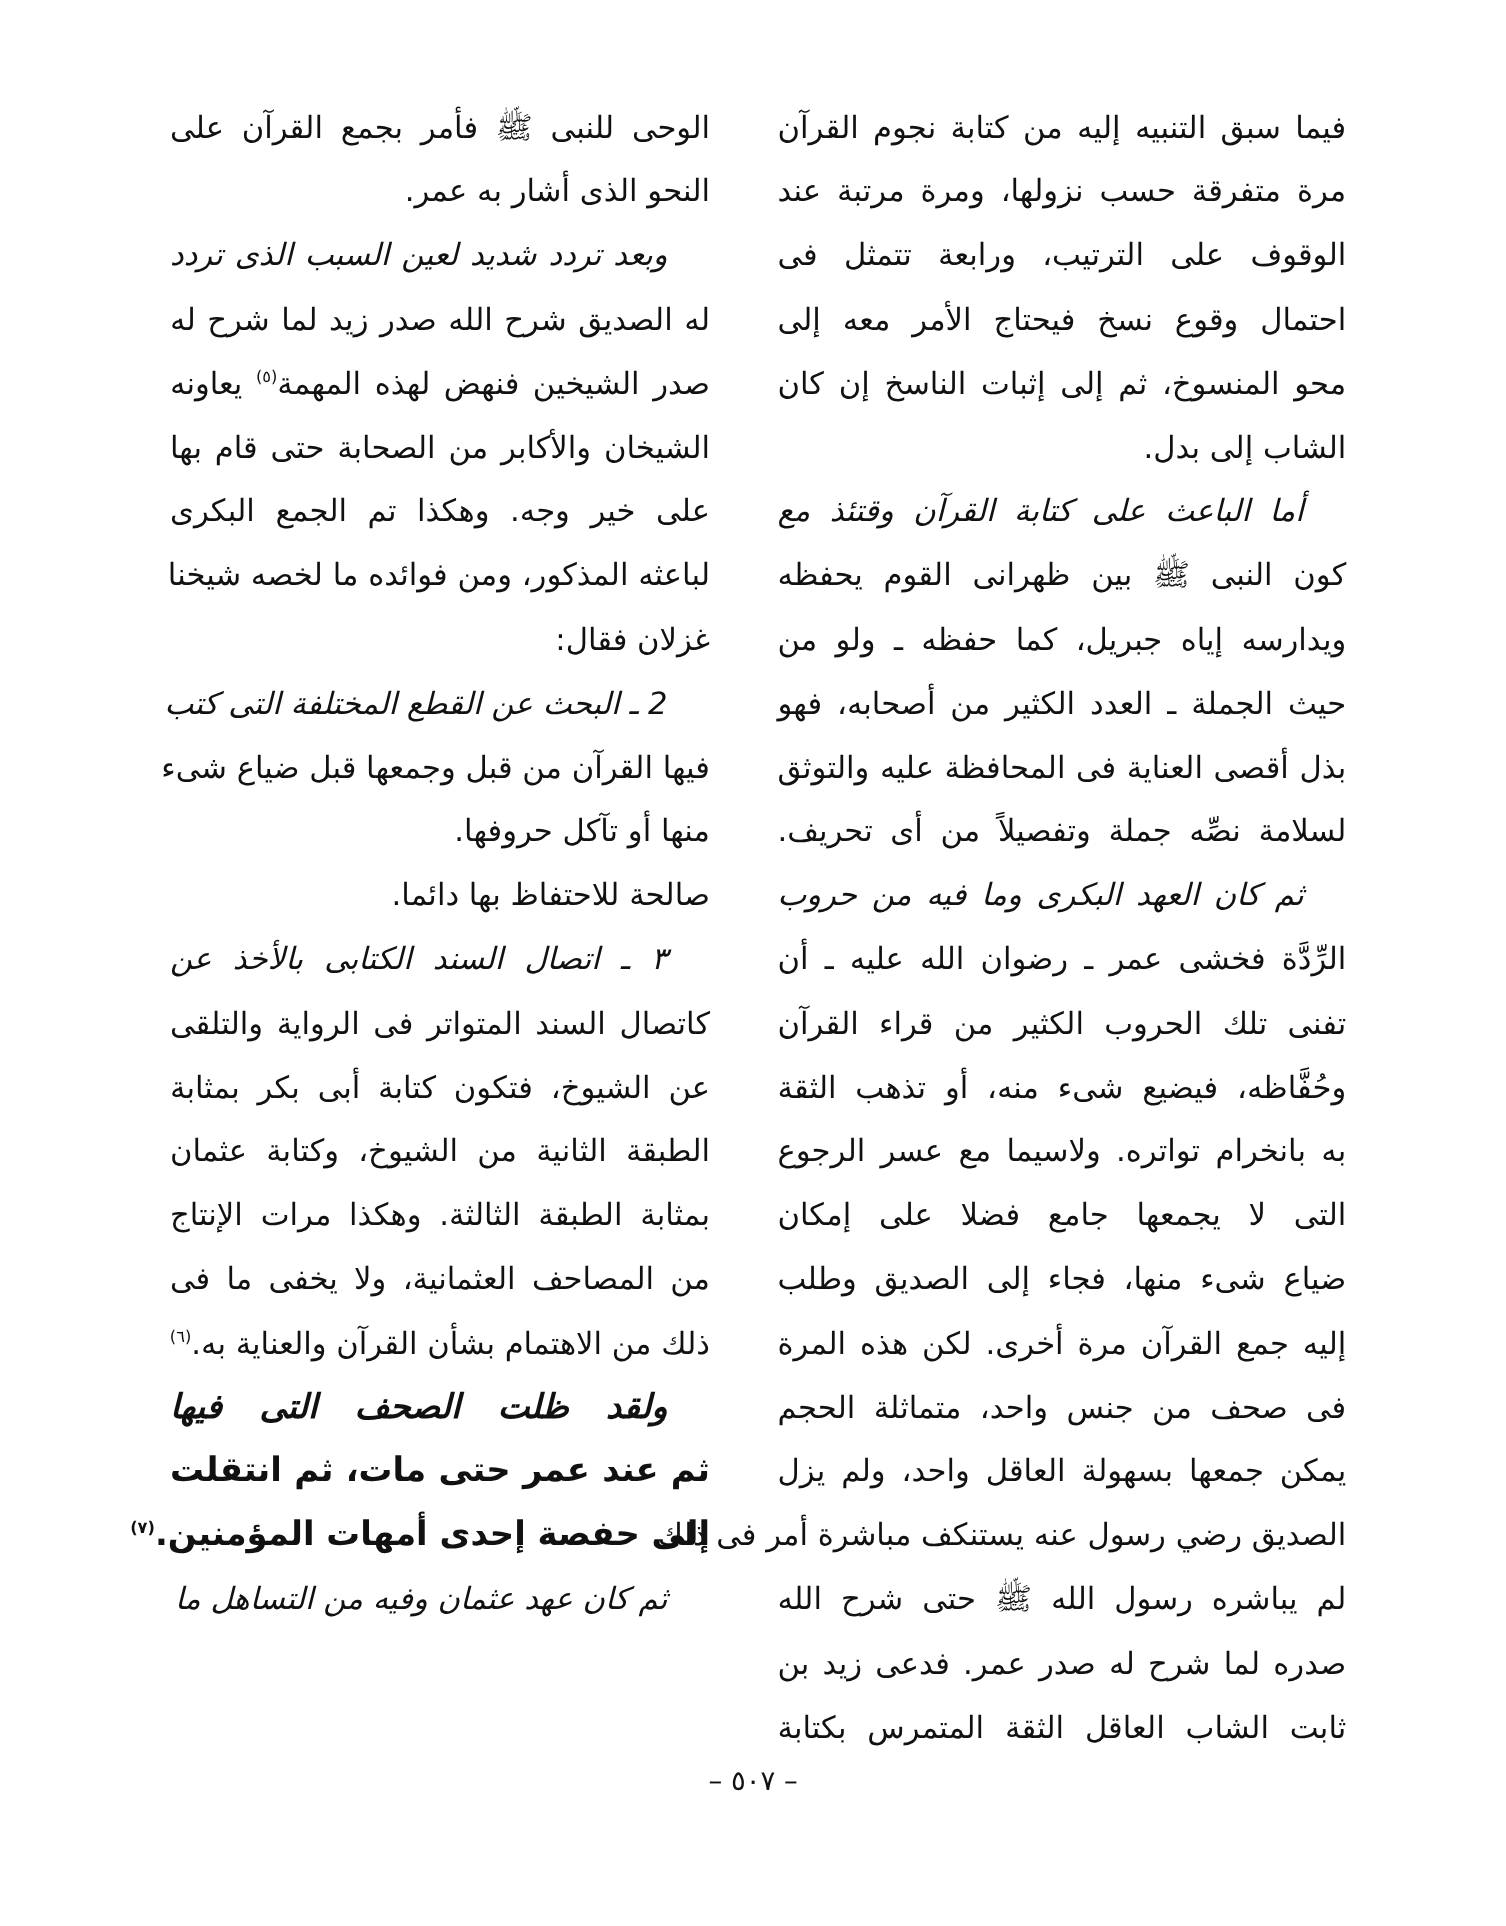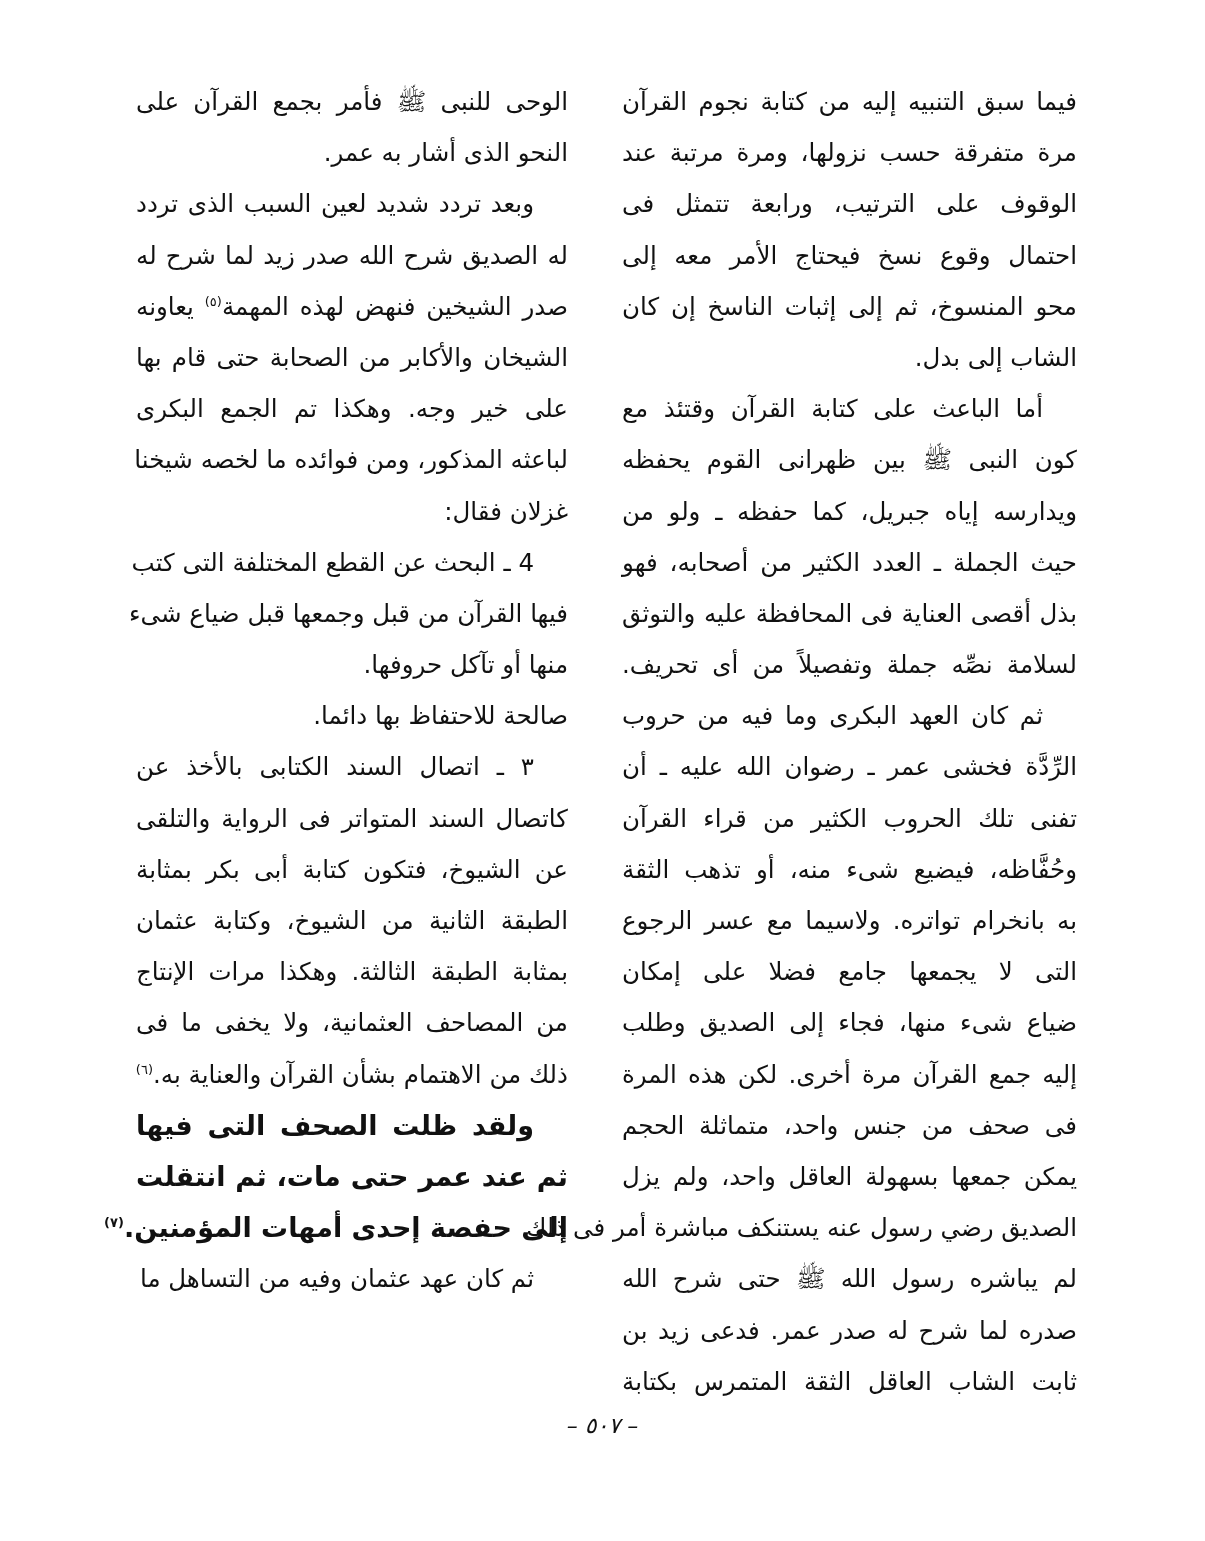--- a/index.html
+++ b/index.html
@@ -43,40 +43,40 @@
       white-space: nowrap;
       overflow: visible;
       text-align: justify;
       text-align-last: justify;
     }
     .line.last {
       text-align-last: right;
     }
     .line.indent {
       padding-right: 34px;
+      font-style: italic;
     }
     .line.bold {
       font-weight: bold;
       font-size: 27px;
     }
     .sup {
       font-size: 13px;
       vertical-align: super;
       line-height: 0;
     }
     .page-number {
       position: absolute;
       top: 1413px;
       left: 0;
       width: 1205px;
       text-align: center;
       font-size: 22px;
       letter-spacing: 4px;
       direction: rtl;
-      font-style: italic;
     }
   </style>
 </head>
 <body>
 
 <div class="page">
 
   <div class="column col-right">
     <span class="line">فيما سبق التنبيه إليه من كتابة نجوم القرآن</span>
     <span class="line">مرة متفرقة حسب نزولها، ومرة مرتبة عند</span>
@@ -109,21 +109,21 @@
   <div class="column col-left">
     <span class="line">الوحى للنبى ﷺ فأمر بجمع القرآن على</span>
     <span class="line last">النحو الذى أشار به عمر.</span>
     <span class="line indent">وبعد تردد شديد لعين السبب الذى تردد</span>
     <span class="line">له الصديق شرح الله صدر زيد لما شرح له</span>
     <span class="line"><span>صدر الشيخين فنهض لهذه المهمة</span><span class="sup">(٥)</span> <span>يعاونه</span></span>
     <span class="line">الشيخان والأكابر من الصحابة حتى قام بها</span>
     <span class="line">على خير وجه. وهكذا تم الجمع البكرى</span>
     <span class="line">لباعثه المذكور، ومن فوائده ما لخصه شيخنا</span>
     <span class="line last">غزلان فقال:</span>
-    <span class="line indent">4 ـ البحث عن القطع المختلفة التى كتب</span>
+    <span class="line indent">2 ـ البحث عن القطع المختلفة التى كتب</span>
     <span class="line">فيها القرآن من قبل وجمعها قبل ضياع شىء</span>
     <span class="line last">منها أو تآكل حروفها.</span>
     <span class="line last">صالحة للاحتفاظ بها دائما.</span>
     <span class="line indent">٣ ـ اتصال السند الكتابى بالأخذ عن</span>
     <span class="line">كاتصال السند المتواتر فى الرواية والتلقى</span>
     <span class="line">عن الشيوخ، فتكون كتابة أبى بكر بمثابة</span>
     <span class="line">الطبقة الثانية من الشيوخ، وكتابة عثمان</span>
     <span class="line">بمثابة الطبقة الثالثة. وهكذا مرات الإنتاج</span>
     <span class="line">من المصاحف العثمانية، ولا يخفى ما فى</span>
     <span class="line last"><span>ذلك من الاهتمام بشأن القرآن والعناية به.</span><span class="sup">(٦)</span></span>

